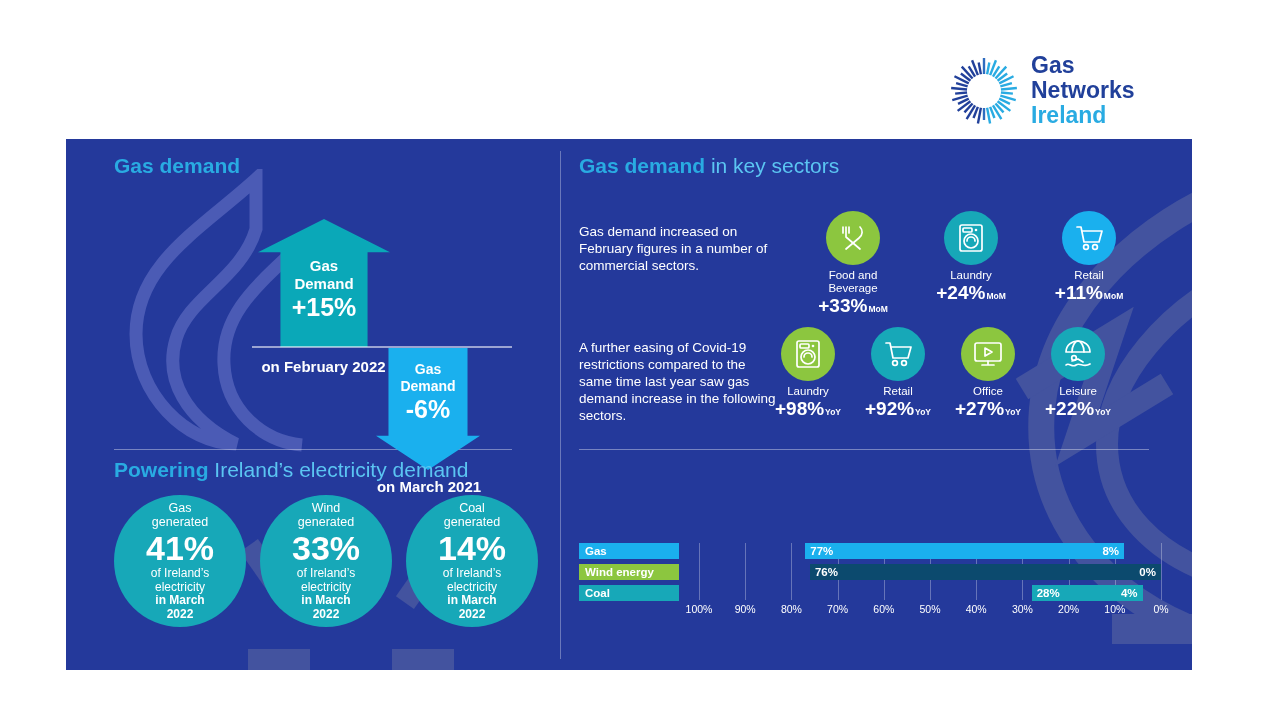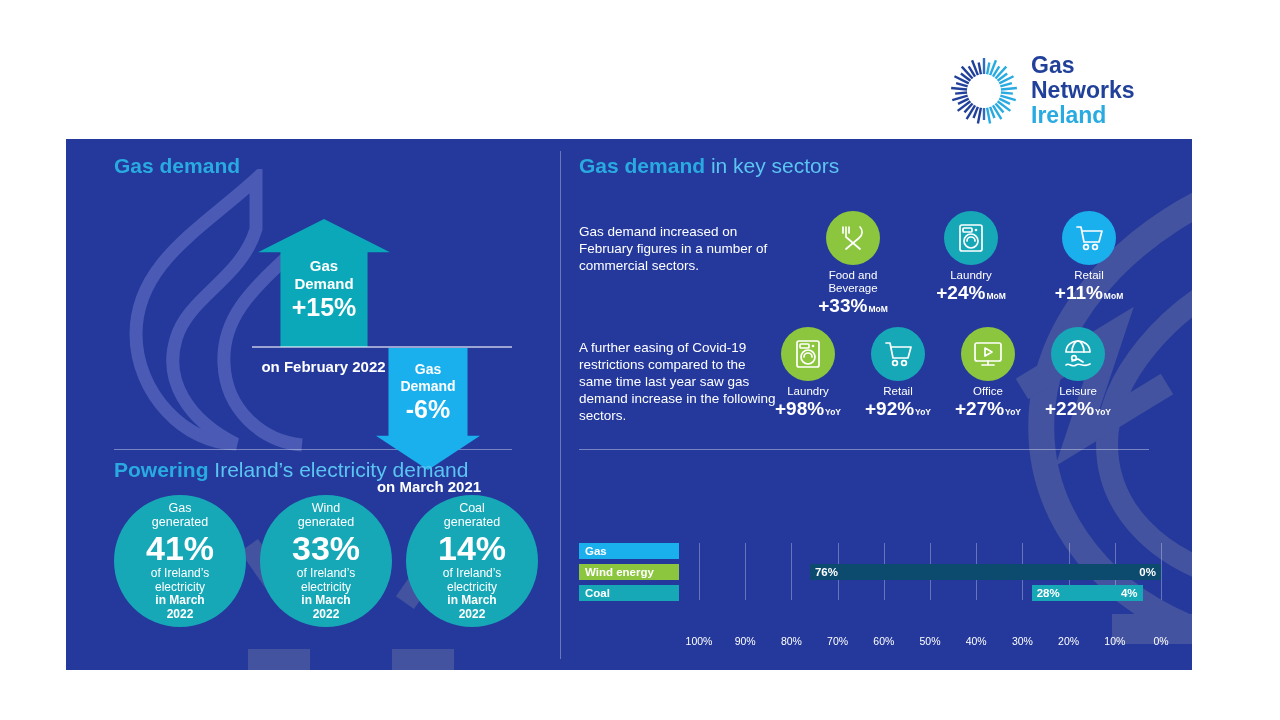--- a/index.html
+++ b/index.html
@@ -129,21 +129,21 @@
   .legend { position:absolute; left:0; top: 6px; width: 110px; }
   .legend-item {
     height: 16px; margin-bottom: 5px; display:flex; align-items:center;
     padding-left: 6px; color:#fff; font-size:11.5px; font-weight:bold;
   }
   .plot { position:absolute; left: 120px; top: 6px; right: 0; height: 58px; }
   .gridline { position:absolute; top:0; width:1px; height: 57px; background: rgba(255,255,255,0.30); }
   .bar { position:absolute; height:16px; display:flex; align-items:center; justify-content:space-between; padding: 0 5px; }
   .bar span { color:#fff; font-size:11.5px; font-weight:bold; }
   .axis { position:absolute; left:120px; top: 66px; right:0; height: 16px; }
-  .tick { position:absolute; color:#ffffff; font-size:10.5px; transform: translateX(-50%); margin-top: 32px; }
+  .tick { position:absolute; color:#ffffff; font-size:10.5px; transform: translateX(-50%); }
 </style>
 </head>
 <body>
 
 <div class="page">
 
   <div class="header">
 
     <div class="logo">
       <div class="logo-mark">
@@ -377,20 +377,24 @@
           <div class="gridline" style="left: 46.2px;"></div>
           <div class="gridline" style="left: 92.4px;"></div>
           <div class="gridline" style="left: 138.6px;"></div>
           <div class="gridline" style="left: 184.8px;"></div>
           <div class="gridline" style="left: 231px;"></div>
           <div class="gridline" style="left: 277.2px;"></div>
           <div class="gridline" style="left: 323.4px;"></div>
           <div class="gridline" style="left: 369.6px;"></div>
           <div class="gridline" style="left: 415.8px;"></div>
           <div class="gridline" style="left: 462px;"></div>
+          <div class="bar" style="background: rgb(26, 176, 238); left: 106.26px; width: 318.78px; top: 0px;">
+            <span>77%</span>
+                   <span>8%</span>
+          </div>
           <div class="bar" style="background: #0c4a6e; left: 110.88px; width: 351.12px; top: 21px;">
             <span>76%</span>
                    <span>0%</span>
           </div>
           <div class="bar" style="background: rgb(23, 168, 184); left: 332.64px; width: 110.88px; top: 42px;">
             <span>28%</span>
                    <span>4%</span>
           </div>
         </div>
       <div class="axis" id="range-axis">

